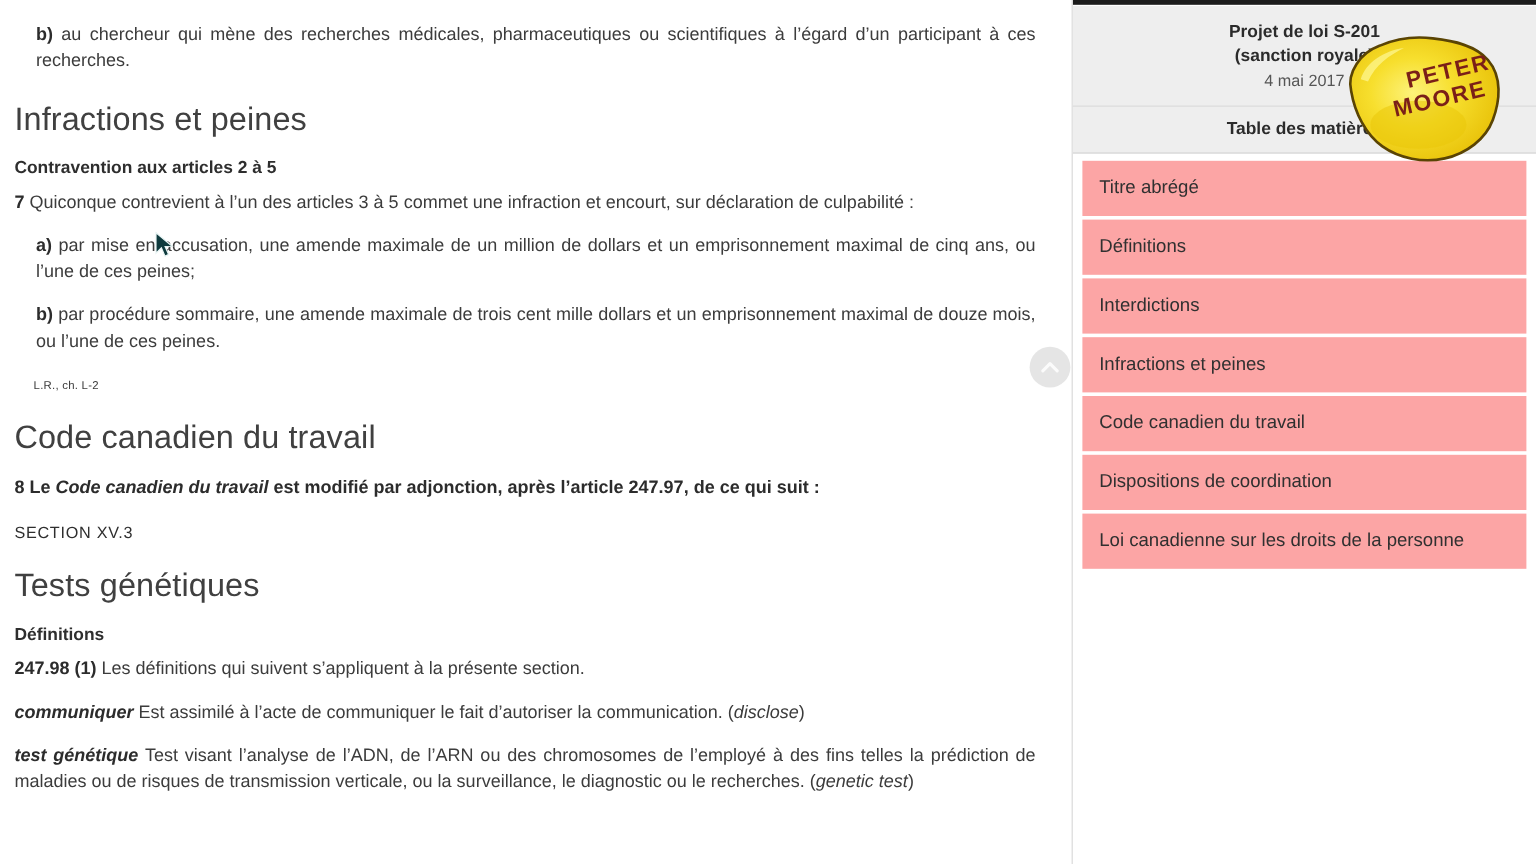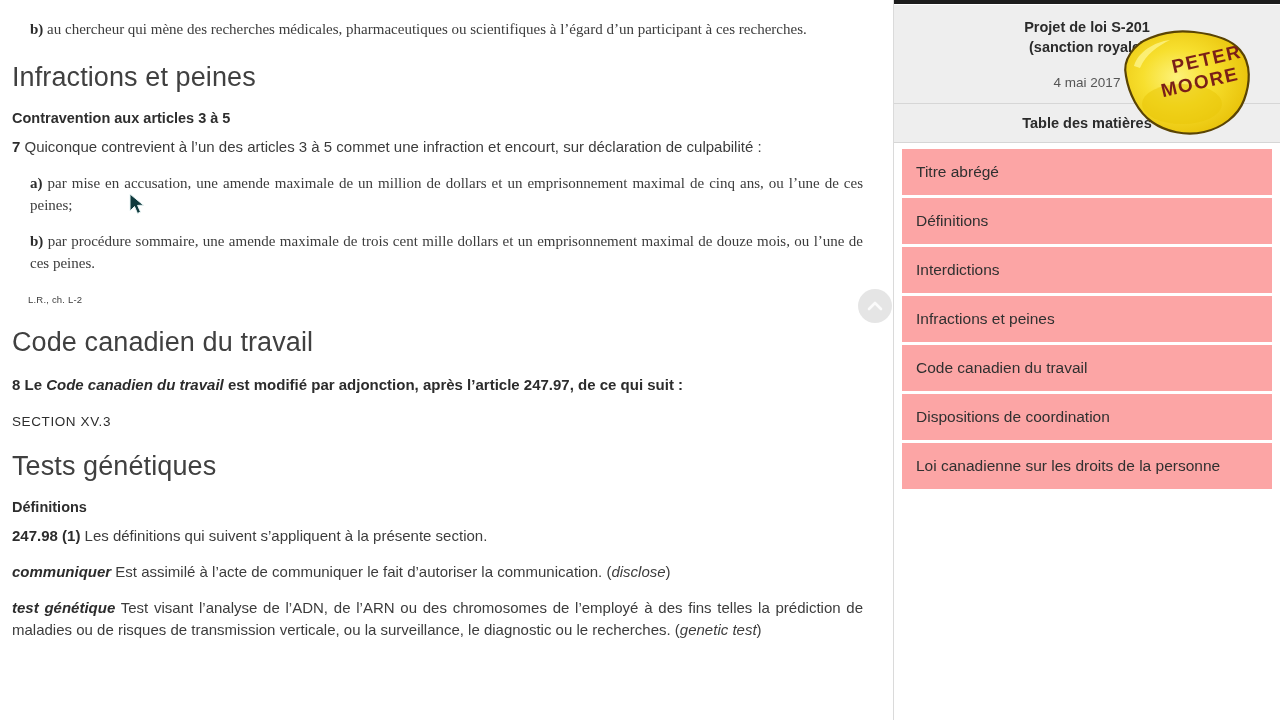--- a/index.html
+++ b/index.html
@@ -41,21 +41,21 @@
   .doc p, .doc h2, .doc h3, .doc .ref {
     color: #3c3c3c;
   }
   .para {
     font-size: 15px;
     line-height: 22px;
     text-align: justify;
     margin-bottom: 14px;
     color: #3c3c3c;
   }
-  .para.indent { padding-left: 18px; font-family: Liberation Serif, serif; }
+  .para.indent { padding-left: 18px; }
   .para b, .para strong { font-weight: bold; color: #2c2c2c; }
   .para i, .para em { font-style: italic; }
 
   h2.big {
     font-size: 27px;
     font-weight: 300;
     letter-spacing: 0.1px;
     color: #404040;
     margin: 22px 0 16px 0;
     line-height: 1.15;
@@ -119,21 +119,21 @@
   .sb-title-line1, .sb-title-line2 {
     font-size: 14.5px;
     font-weight: bold;
     color: #2b2b2b;
     line-height: 20px;
   }
   .sb-title-date {
     font-size: 13.5px;
     color: #555555;
     line-height: 20px;
-    margin-top: 16px;
+    margin-top: 1px;
   }
   .sb-toc-header {
     background: #eeeeee;
     border-bottom: 1px solid #d6d6d6;
     text-align: center;
     padding: 11px 8px 11px 8px;
     font-size: 14.5px;
     font-weight: bold;
     color: #2b2b2b;
   }
@@ -180,21 +180,21 @@
   </div>
 
   <div class="doc">
 
     <p class="para indent">
       <b>b)</b><span> au chercheur qui mène des recherches médicales, pharmaceutiques ou scientifiques à l’égard d’un participant à ces recherches.</span>
     </p>
 
     <h2 class="big">Infractions et peines</h2>
 
-    <h3 class="sub">Contravention aux articles 3 à 5</h3>
+    <h3 class="sub">Contravention aux articles 2 à 5</h3>
 
     <p class="para">
       <b>7</b><span> Quiconque contrevient à l’un des articles 3 à 5 commet une infraction et encourt, sur déclaration de culpabilité :</span>
     </p>
 
     <p class="para indent">
       <b>a)</b><span> par mise en accusation, une amende maximale de un million de dollars et un emprisonnement maximal de cinq ans, ou l’une de ces peines;</span>
     </p>
 
     <p class="para indent">

